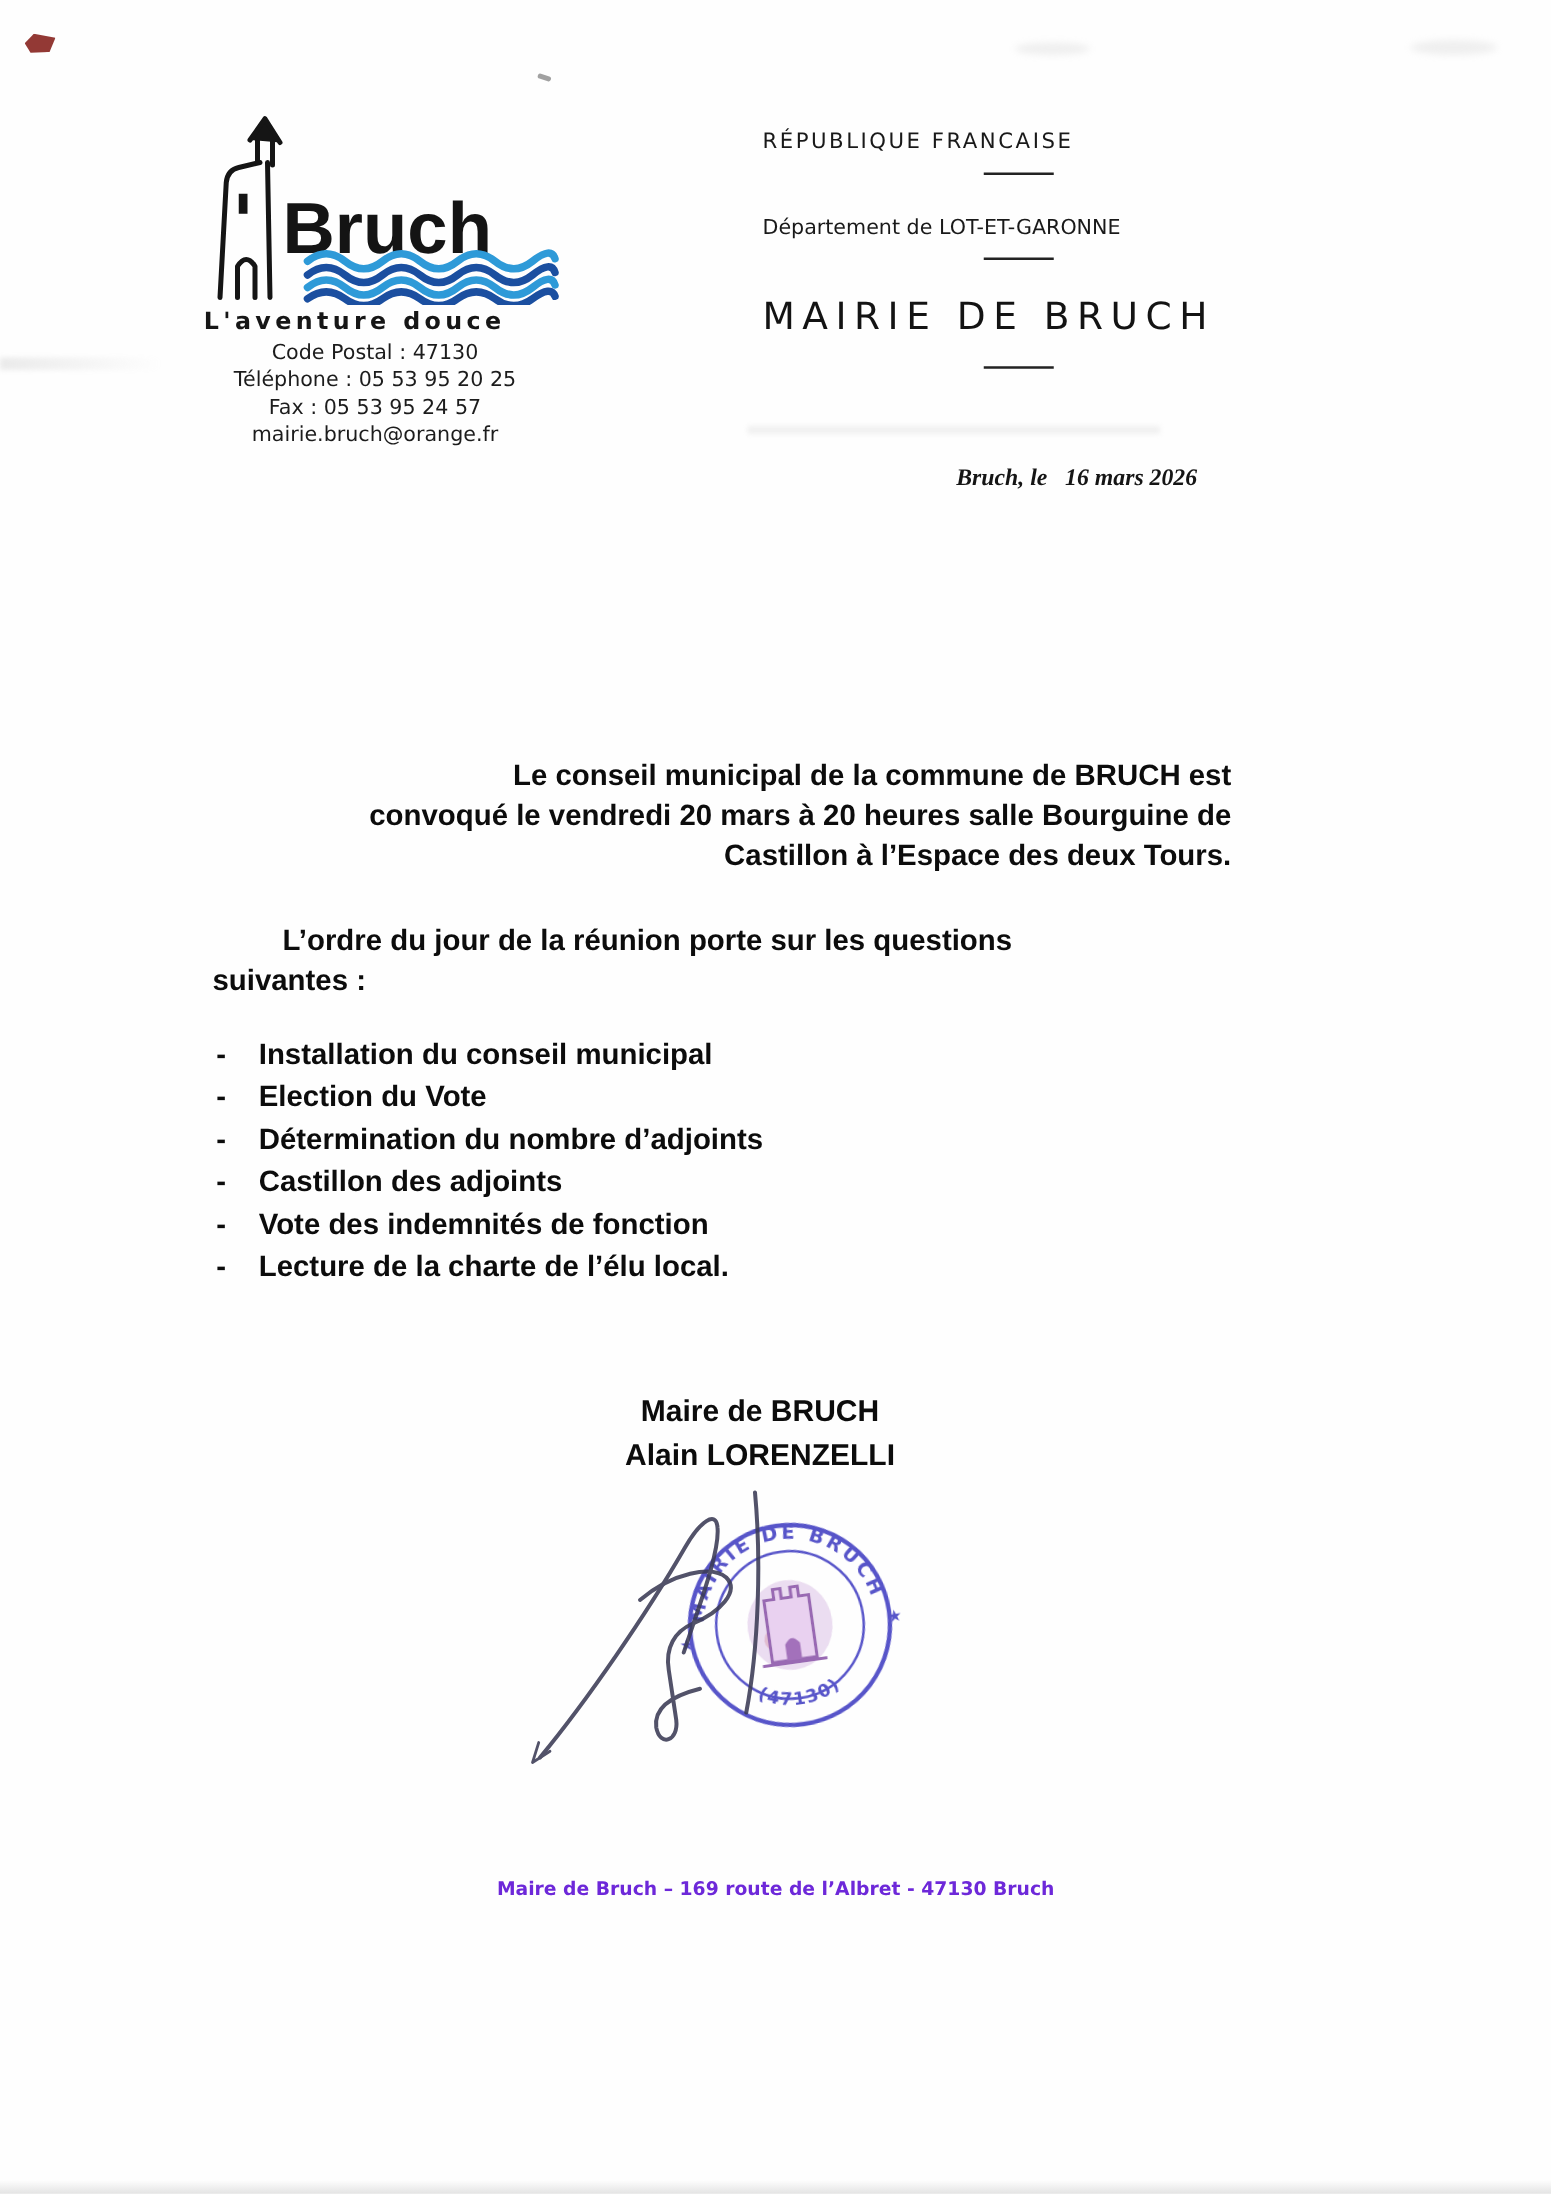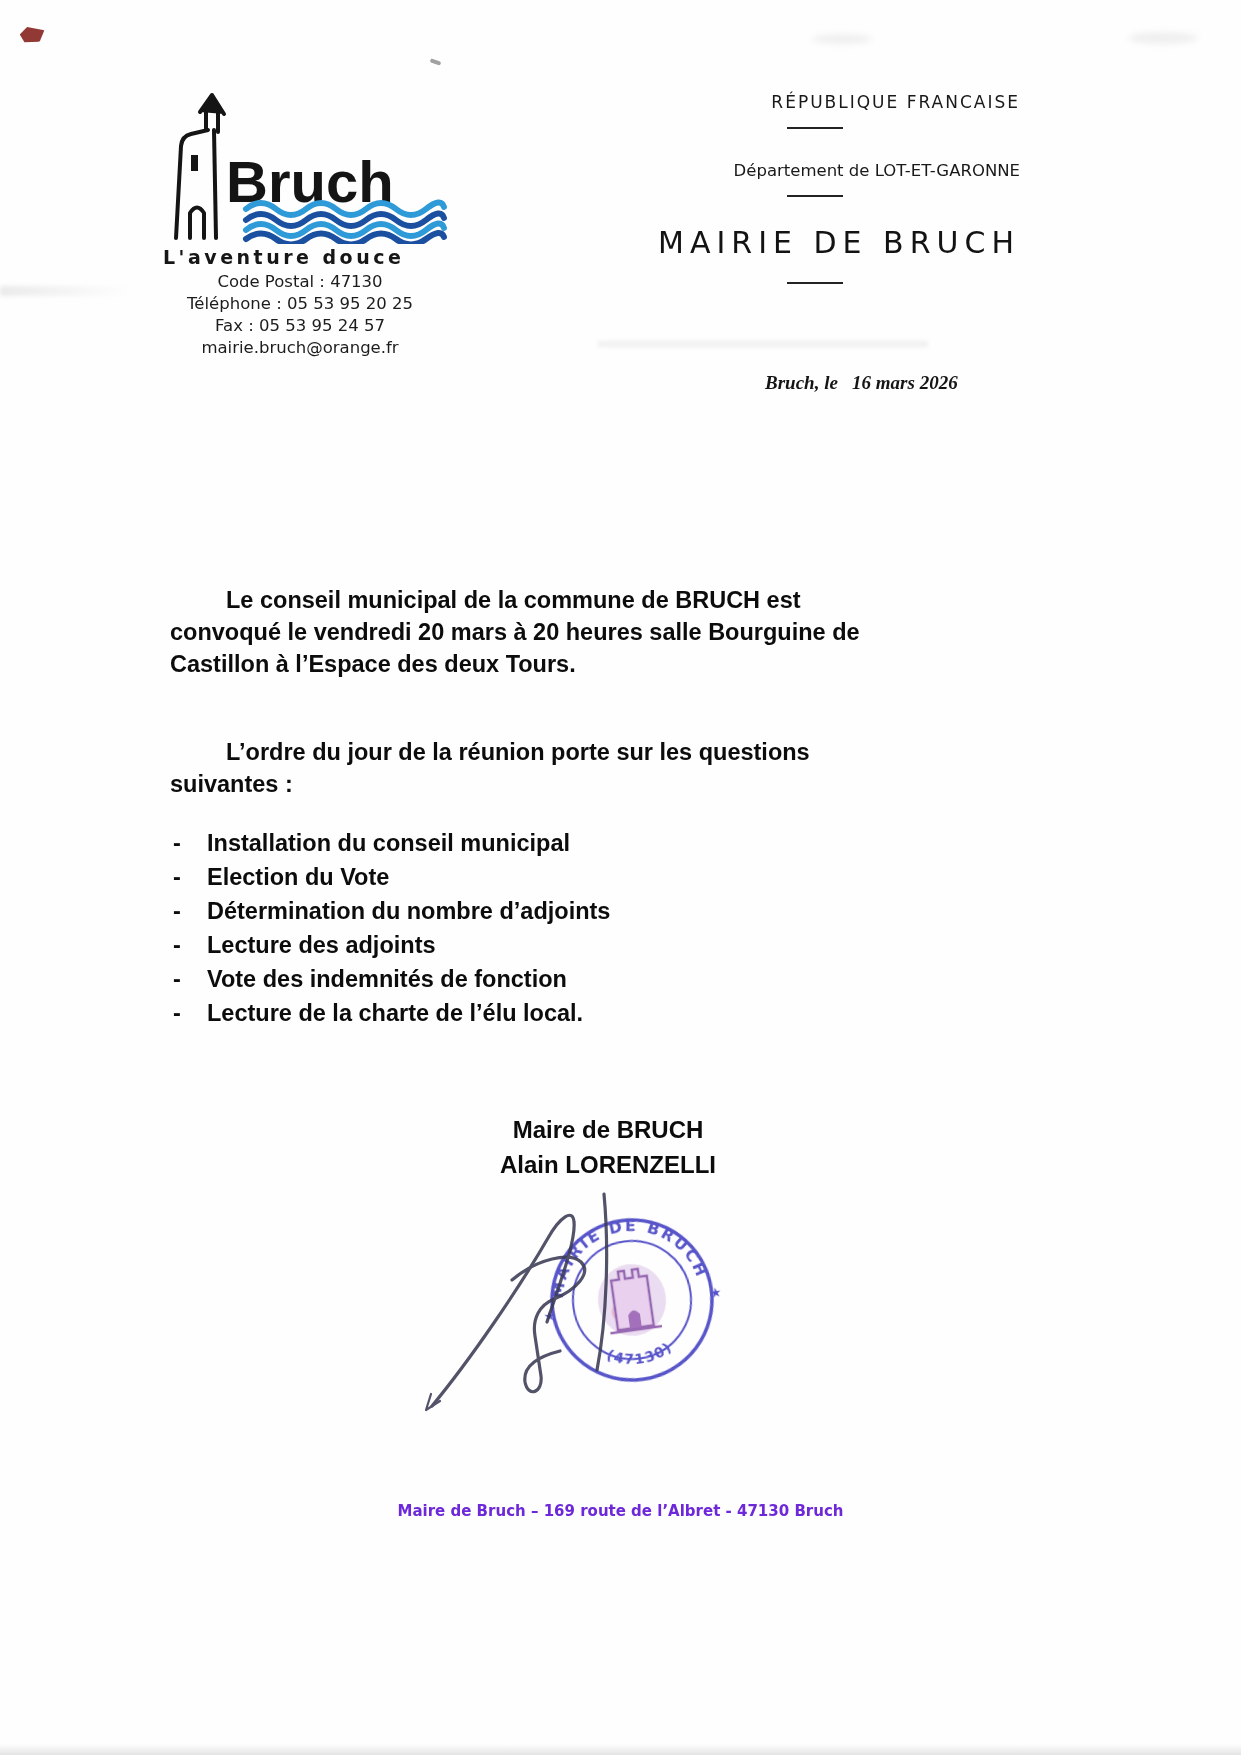--- a/index.html
+++ b/index.html
@@ -17,21 +17,21 @@
     position:absolute;left:163px;top:246px;width:300px;
     font-family:"DejaVu Sans",sans-serif;font-weight:bold;
     font-size:19px;letter-spacing:3.5px;color:#161616;
   }
   .contact{
     position:absolute;left:140px;top:271px;width:320px;
     text-align:center;font-family:"DejaVu Sans",sans-serif;
     font-size:16.5px;line-height:22px;color:#1c1c1c;
   }
   
-  .right-col{position:absolute;left:610px;top:92px;width:410px;text-align:right;}
+  .right-col{position:absolute;left:610px;top:103px;width:410px;text-align:left;}
   .republic{font-family:"DejaVu Sans",sans-serif;font-size:17px;letter-spacing:2px;color:#191919;}
   .rule{width:56px;height:0;border-top:2.5px solid #232323;margin:15px auto 0;}
   .department{font-family:"DejaVu Sans",sans-serif;font-size:16.5px;color:#191919;margin-top:32px;}
   .office{font-family:"DejaVu Sans",sans-serif;font-size:30px;letter-spacing:6px;color:#131313;margin-top:28px;}
   .dateline{
     position:absolute;left:765px;top:372px;
     font-family:Liberation Serif, serif;font-style:italic;font-weight:bold;
     font-size:19px;color:#151515;white-space:pre;
   }
   
@@ -111,21 +111,21 @@
   <div class="right-col">
     <div class="republic">RÉPUBLIQUE FRANCAISE</div>
     <div class="rule"></div>
     <div class="department">Département de LOT-ET-GARONNE</div>
     <div class="rule"></div>
     <div class="office">MAIRIE DE BRUCH</div>
     <div class="rule" style="margin-top:22px;"></div>
   </div>
   <div class="dateline">Bruch, le   16 mars 2026</div>
 
-  <div class="bodytext p1" style="top:584px;">
+  <div class="bodytext p1" style="top:604px;text-align:right;">
     <div class="line indent">Le conseil municipal de la commune de BRUCH est</div>
     <div class="line">convoqué le vendredi 20 mars à 20 heures salle Bourguine de</div>
     <div class="line">Castillon à l’Espace des deux Tours.</div>
   </div>
 
   <div class="bodytext p2" style="top:736px;">
     <div class="line indent">L’ordre du jour de la réunion porte sur les questions</div>
     <div class="line">suivantes :</div>
   </div>
 
@@ -137,21 +137,21 @@
     <div class="row">
       <span class="marker">-</span>
       <span class="label">Election du Vote</span>
     </div>
     <div class="row">
       <span class="marker">-</span>
       <span class="label">Détermination du nombre d’adjoints</span>
     </div>
     <div class="row">
       <span class="marker">-</span>
-      <span class="label">Lecture des adjoints</span>
+      <span class="label">Castillon des adjoints</span>
     </div>
     <div class="row">
       <span class="marker">-</span>
       <span class="label">Vote des indemnités de fonction</span>
     </div>
     <div class="row">
       <span class="marker">-</span>
       <span class="label">Lecture de la charte de l’élu local.</span>
     </div>
   </div>

